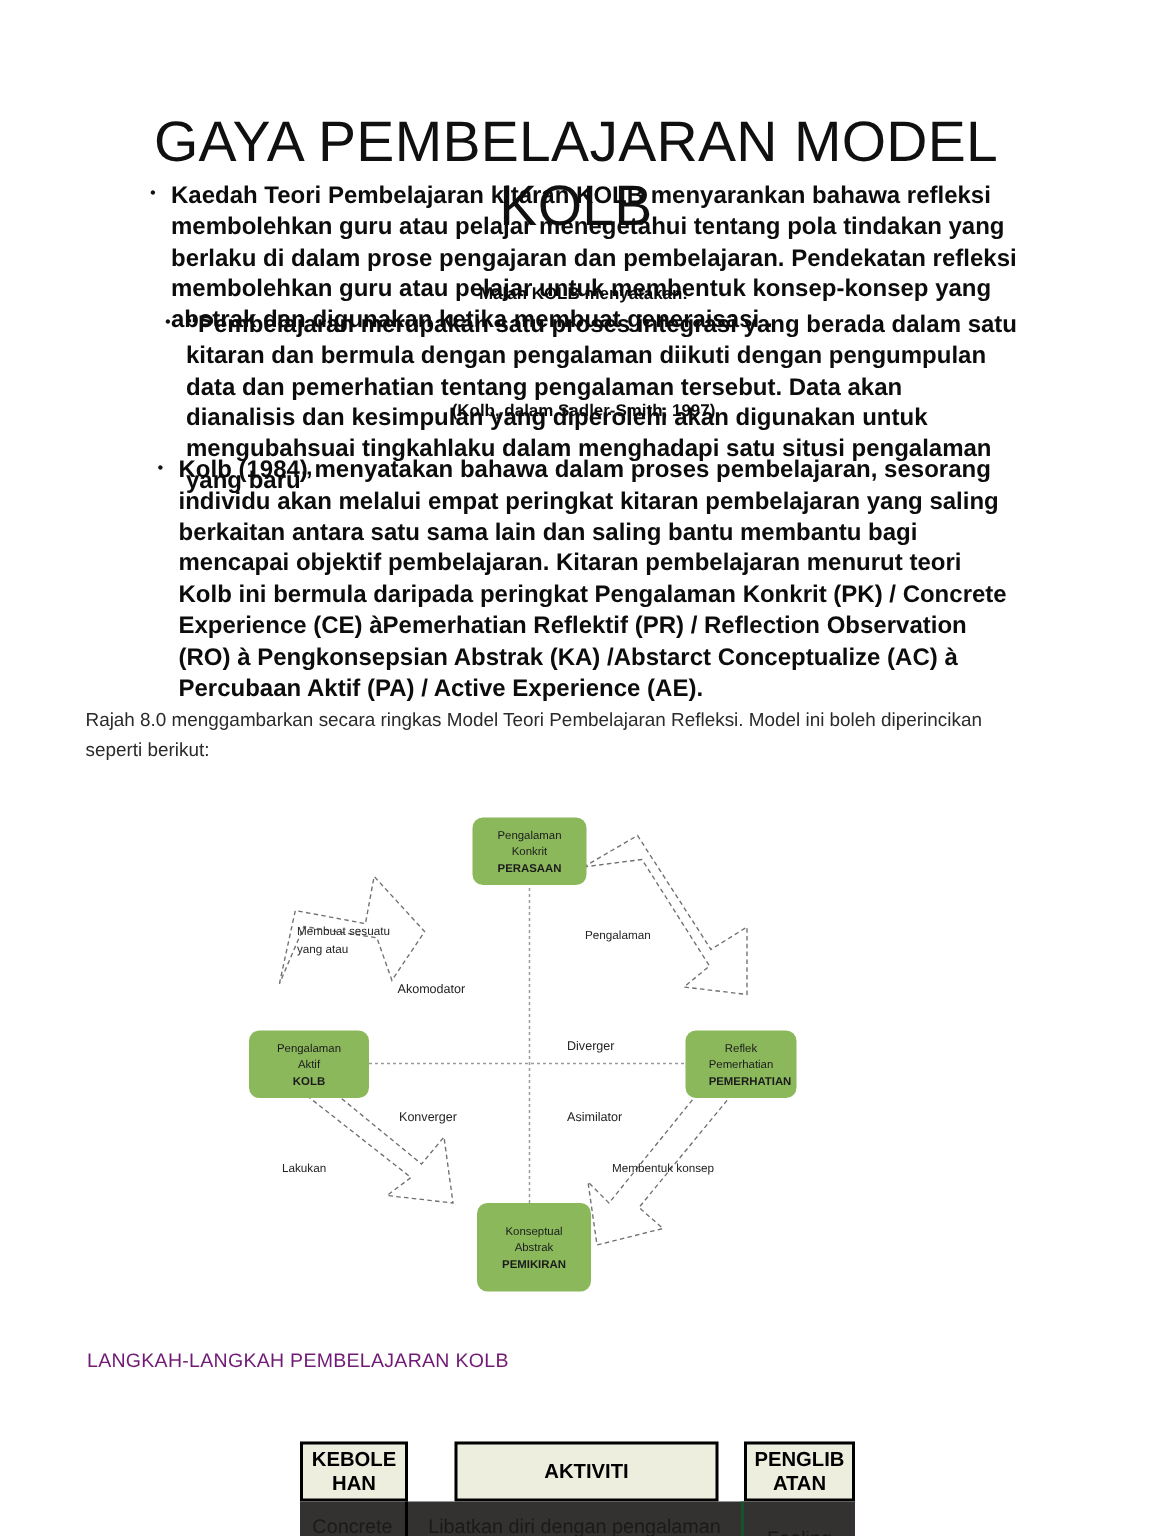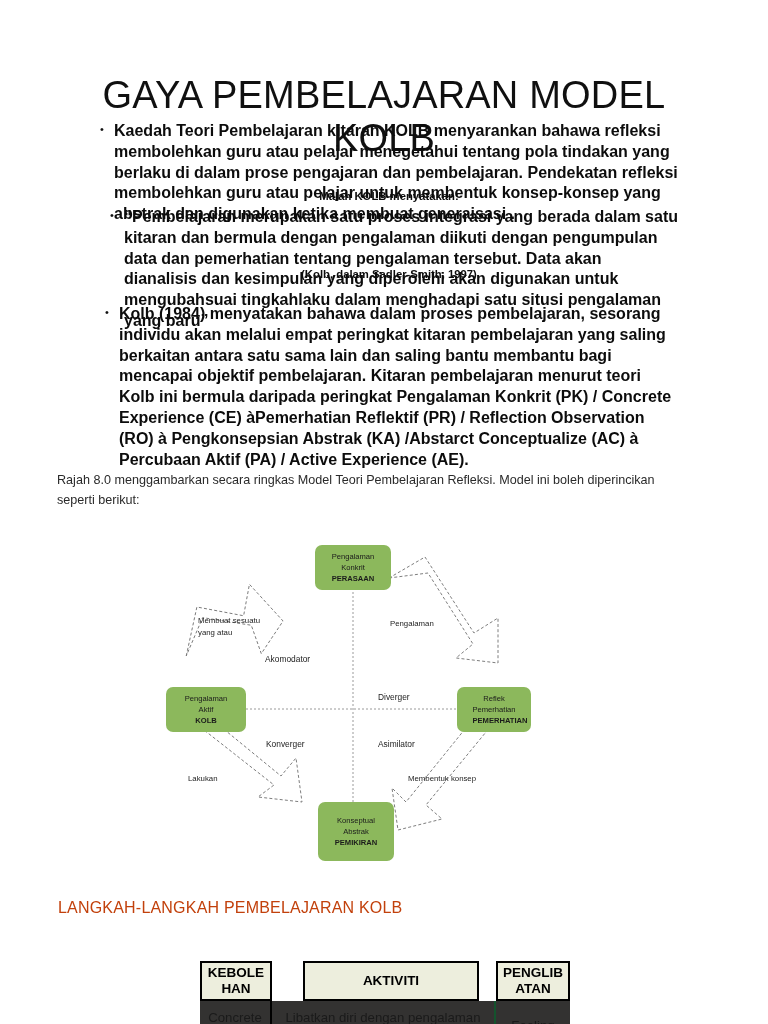--- a/index.html
+++ b/index.html
@@ -131,22 +131,22 @@
   #lbl-konverger { left: 116px; top: 208px; }
   #lbl-asimilator{ left: 228px; top: 208px; }
   #lbl-lakukan   { left: 38px;  top: 243px; }
   #lbl-membentuk { left: 258px; top: 243px; }
 
   
   .section-head {
     position: absolute;
     left: 58px;
     top: 899px;
-    font-size: 16px;
-    color: #c2410c;
+    font-size: 13px;
+    color: #701a75;
     letter-spacing: 0.2px;
     text-align: right;
   }
 
   #kolb-table {
     position: absolute;
     left: 200px;
     top: 961px;
     width: 370px;
     height: 95px;

